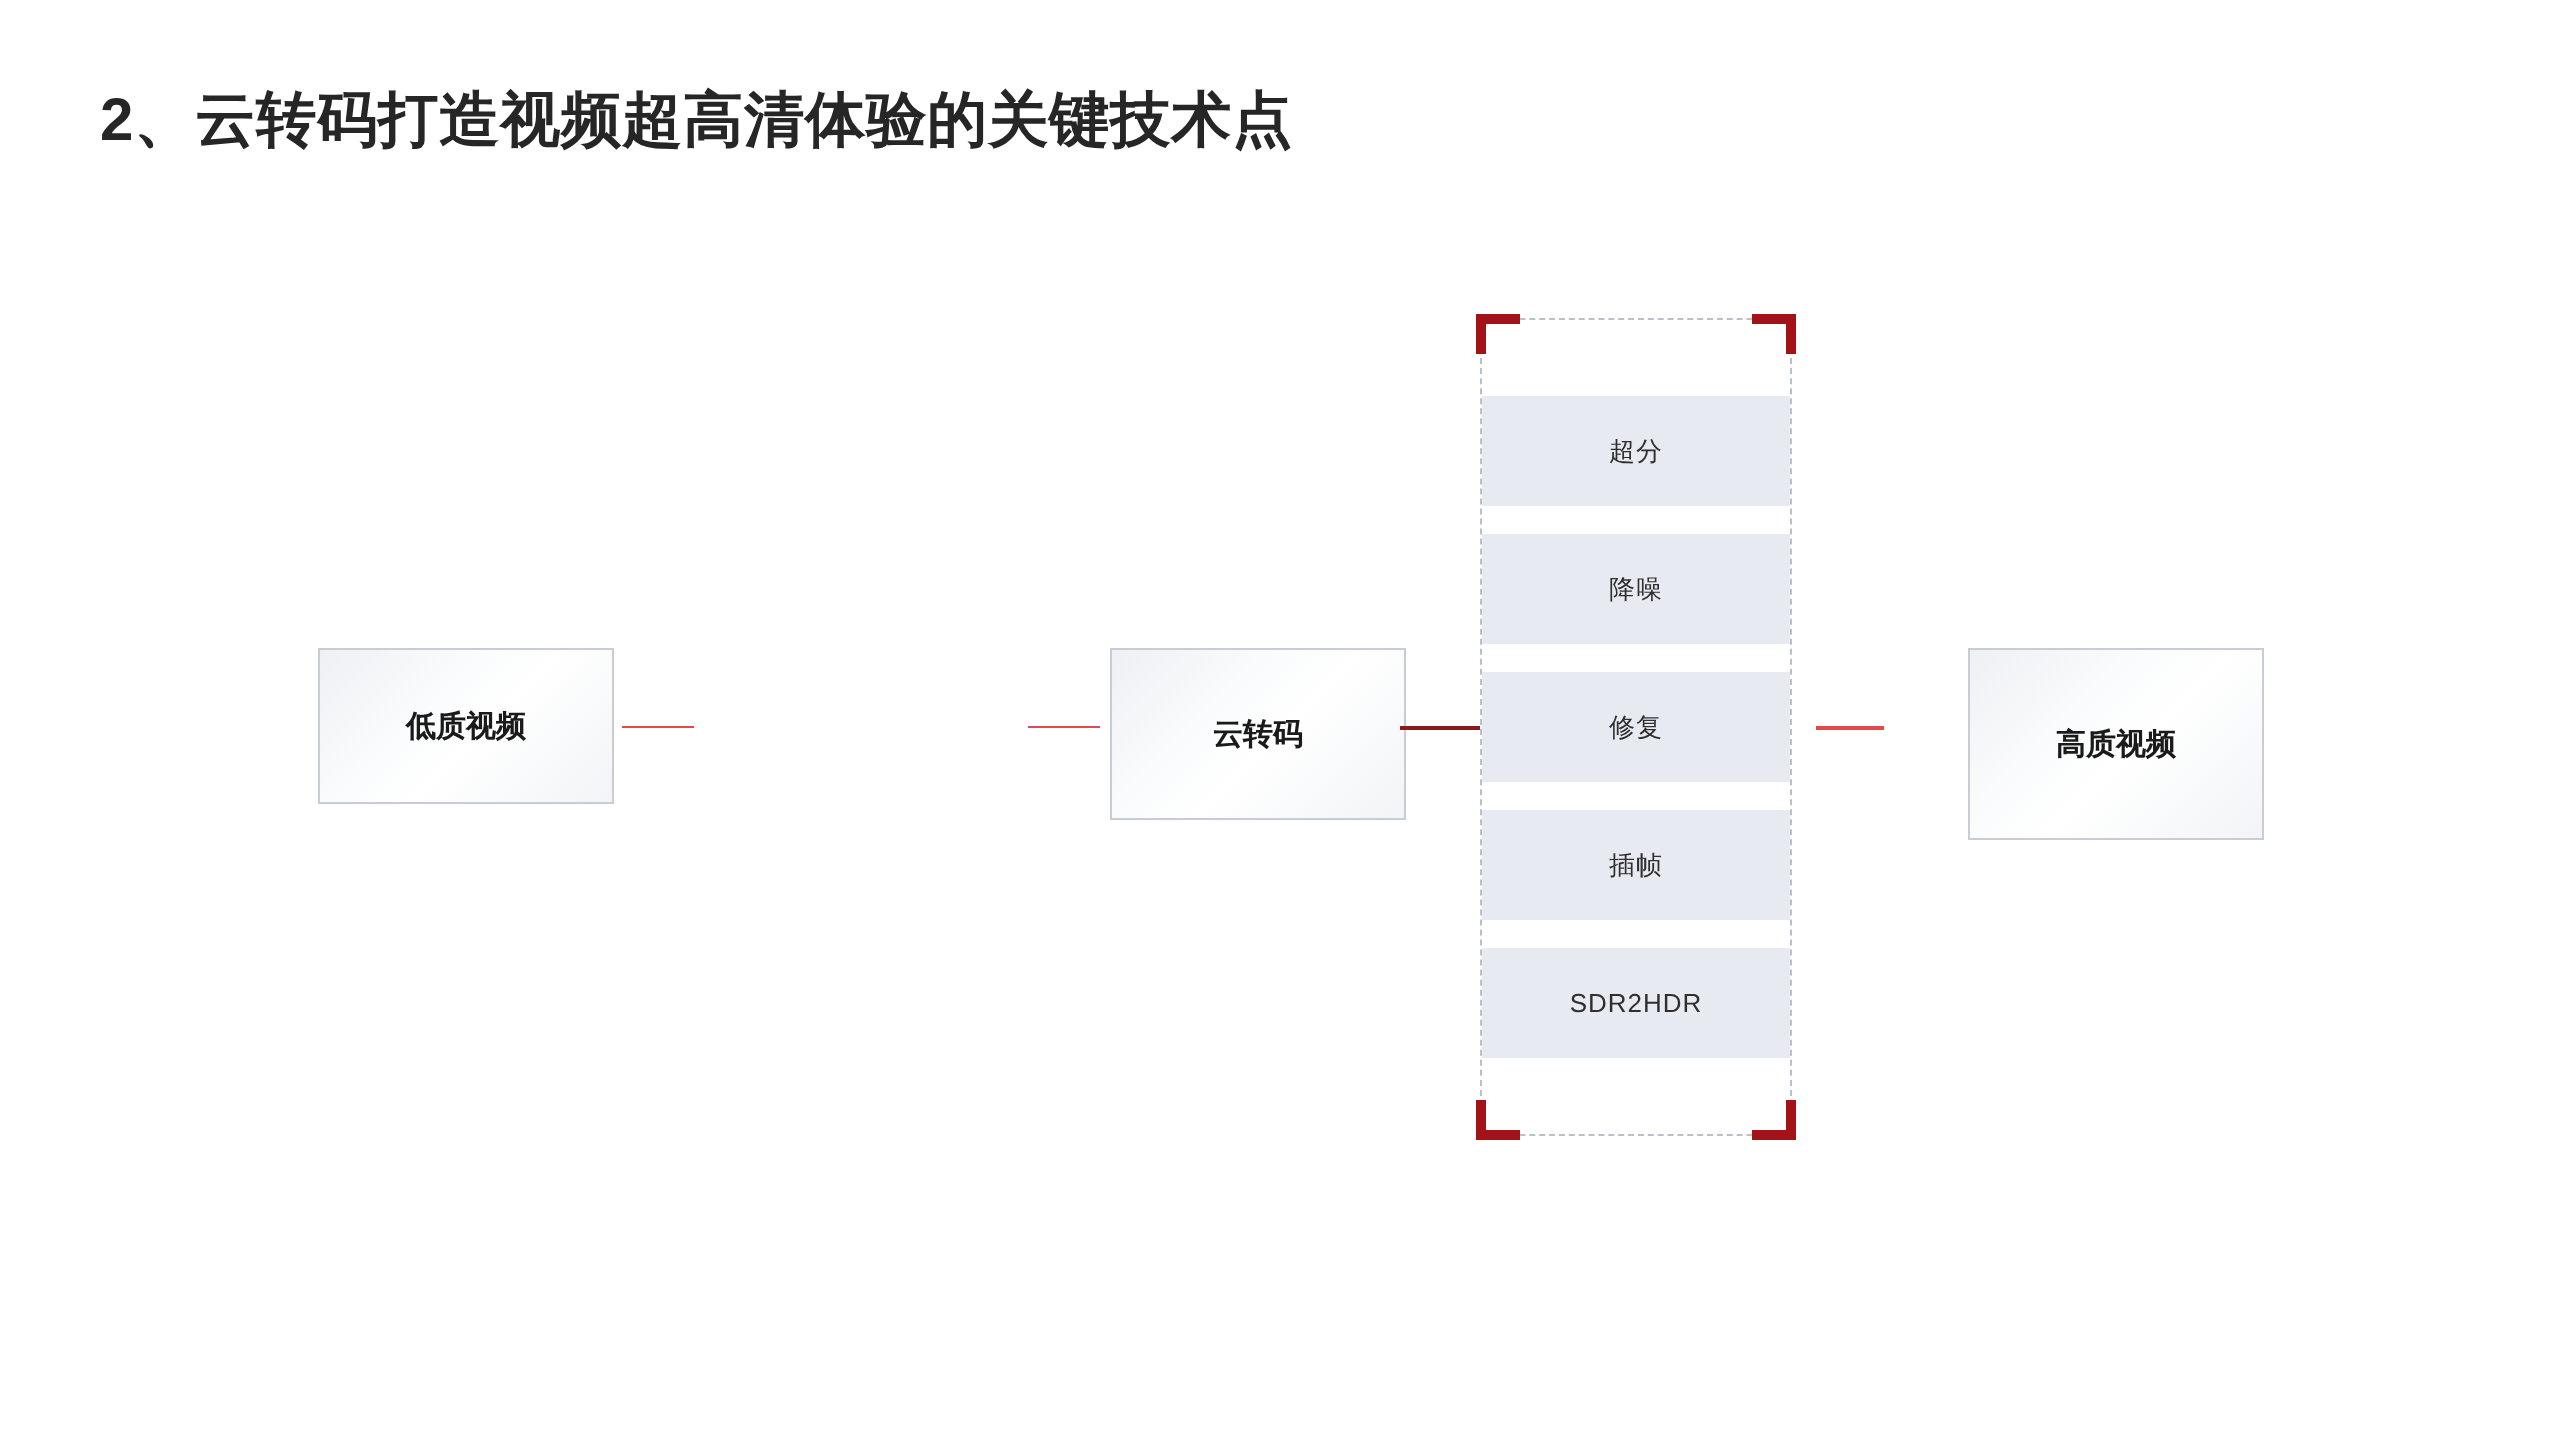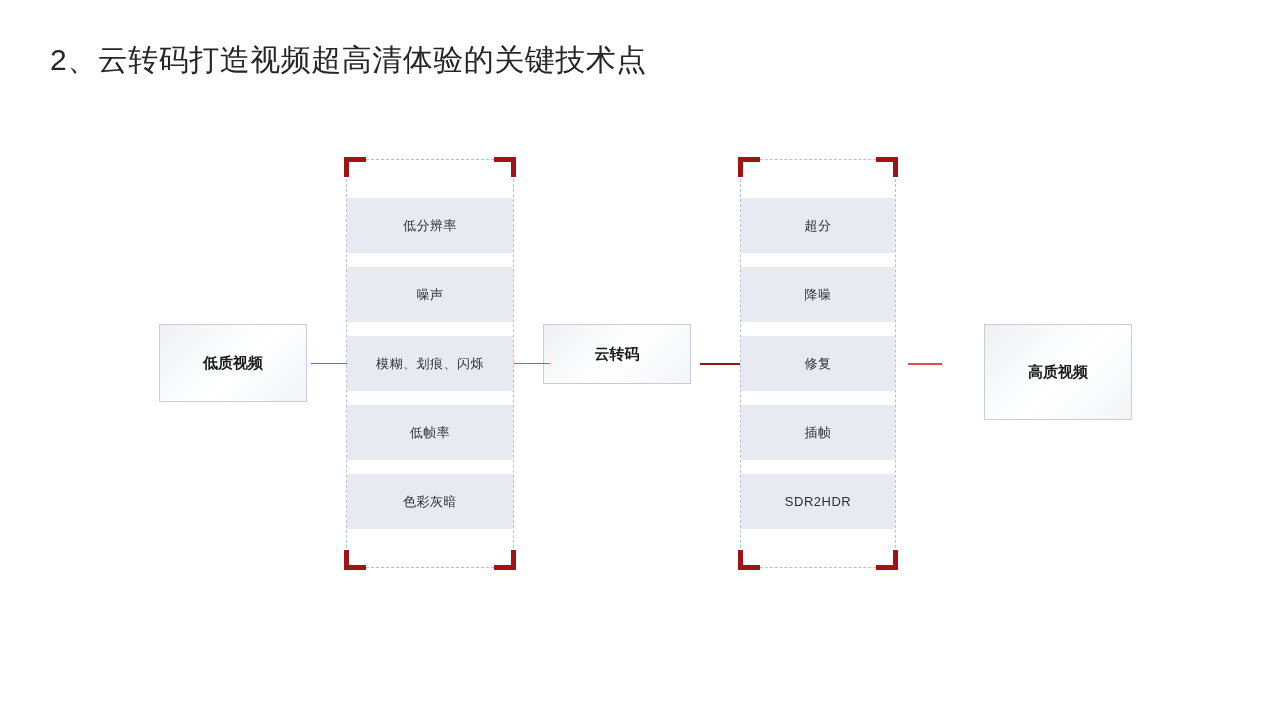--- a/index.html
+++ b/index.html
@@ -16,40 +16,40 @@
     height: 720px;
     background: #ffffff;
   }
 
   
   #slide-title {
     position: absolute;
     left: 50px;
     top: 40px;
     font-size: 30px;
-    font-weight: normal;
+    font-weight: bold;
     color: #262626;
     letter-spacing: 0.5px;
     white-space: nowrap;
   }
 
   
   .node-box {
     position: absolute;
     border: 1px solid #c8ccd4;
     background: linear-gradient(135deg, #eef0f4 0%, #fbfcfd 38%, #ffffff 55%, #f2f4f7 100%);
     display: flex;
     align-items: center;
     justify-content: center;
     font-size: 15px;
     font-weight: bold;
     color: #1a1a1a;
   }
   #box-low-quality  { left: 159px; top: 324px; width: 148px; height: 78px; }
-  #box-transcode    { left: 543px; top: 324px; width: 148px; height: 60px; }
+  #box-transcode    { left: 555px; top: 324px; width: 148px; height: 86px; }
   #box-high-quality { left: 984px; top: 324px; width: 148px; height: 96px; }
 
   
   .frame {
     position: absolute;
     border: 1px dashed #b9c0cc;
     background: #ffffff;
   }
   #frame-issues  { left: 346px; top: 159px; width: 168px; height: 409px; }
   #frame-actions { left: 740px; top: 159px; width: 156px; height: 409px; }
@@ -119,43 +119,20 @@
 <body>
 
 <div id="slide">
 
   <div id="slide-title">2、云转码打造视频超高清体验的关键技术点</div>
 
   <div class="node-box" id="box-low-quality">
     <span>低质视频</span>
   </div>
 
-  <div class="frame" id="frame-issues">
-    <div class="corner tl"></div>
-    <div class="corner tr"></div>
-    <div class="corner bl"></div>
-    <div class="corner br"></div>
-    <div class="stripe-list">
-      <div class="stripe-row" style="top:38px">
-          <span>低分辨率</span>
-        </div>
-      <div class="stripe-row" style="top:107px">
-          <span>噪声</span>
-        </div>
-      <div class="stripe-row" style="top:176px">
-          <span>模糊、划痕、闪烁</span>
-        </div>
-      <div class="stripe-row" style="top:245px">
-          <span>低帧率</span>
-        </div>
-      <div class="stripe-row" style="top:314px">
-          <span>色彩灰暗</span>
-        </div>
-    </div>
-  </div>
 
   <div class="node-box" id="box-transcode">
     <span>云转码</span>
   </div>
 
   <div class="frame" id="frame-actions">
     <div class="corner tl"></div>
     <div class="corner tr"></div>
     <div class="corner bl"></div>
     <div class="corner br"></div>

